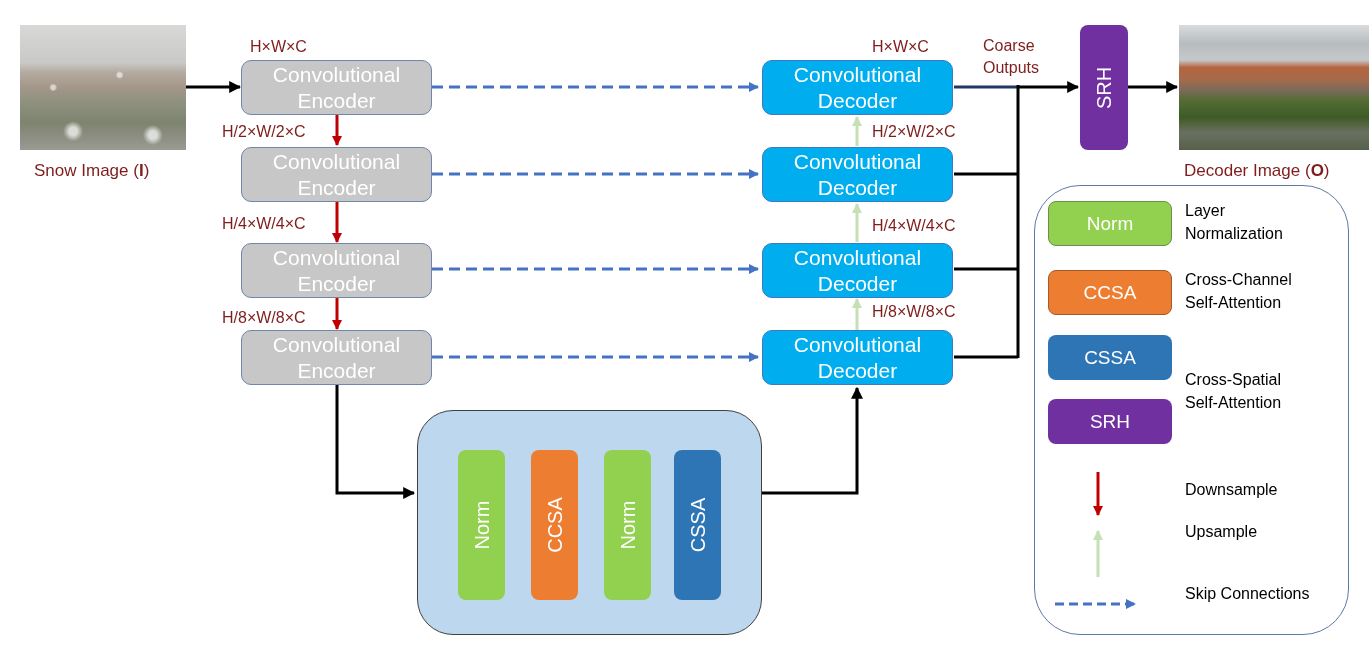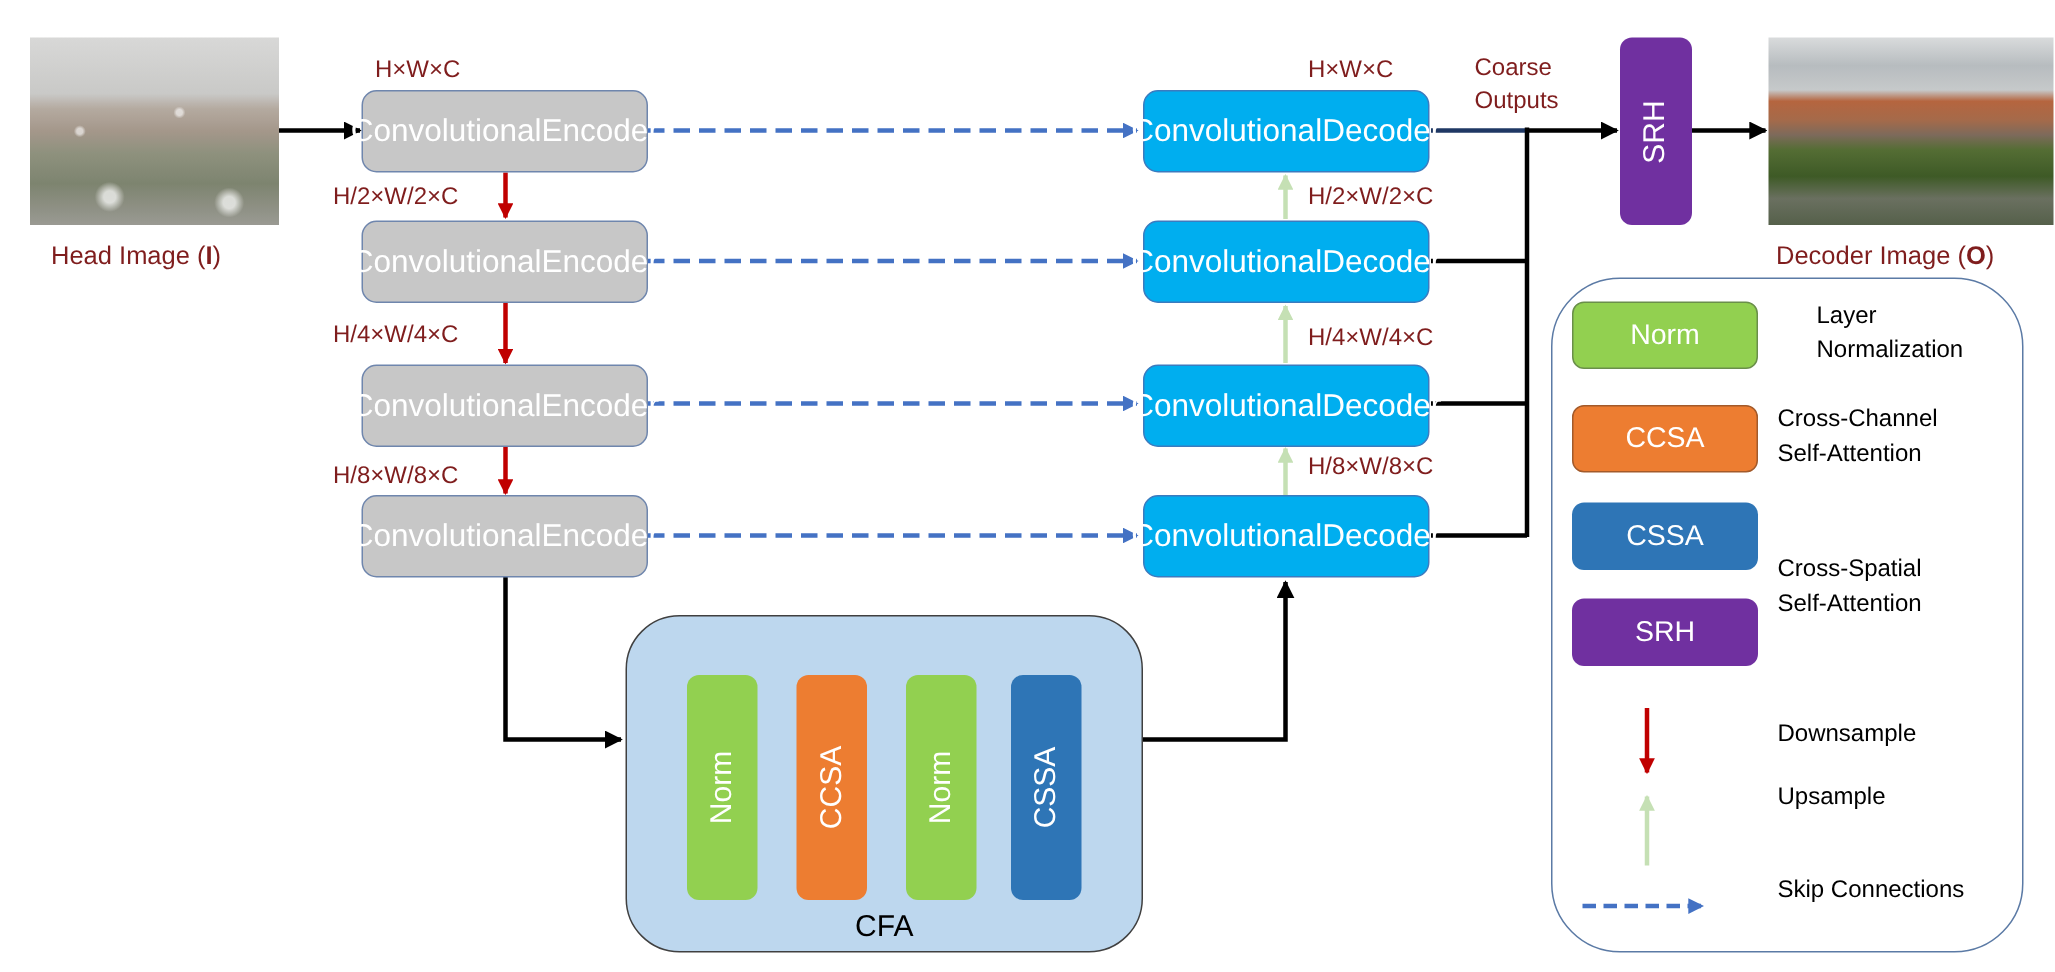--- a/index.html
+++ b/index.html
@@ -13,21 +13,21 @@
       radial-gradient(circle at 32% 85%, rgba(255,255,255,0.7) 0 4px, transparent 10px),
       radial-gradient(circle at 80% 88%, rgba(255,255,255,0.7) 0 4px, transparent 10px),
       radial-gradient(circle at 60% 40%, rgba(255,255,255,0.6) 0 2px, transparent 4px),
       radial-gradient(circle at 20% 50%, rgba(255,255,255,0.6) 0 2px, transparent 4px),
       linear-gradient(180deg, #d8d8d6 0%, #c9c9c6 30%, #b8a99b 38%, #a99684 50%, #8d9276 62%, #7c8568 78%, #9a9a90 100%);
     filter: saturate(0.7); }
   .clean-photo { left:1179px; top:25px; width:190px; height:125px;
     background:
       linear-gradient(180deg, #d9dbdc 0%, #b7bcbf 15%, #c6c9ca 28%, #b5653f 34%, #a56a4a 44%, #7d6a5b 52%, #546d34 60%, #3e5a26 74%, #6a7060 86%, #55604a 100%); }
   .block { position:absolute; box-sizing:border-box; border-radius:10px;
-    display:flex; align-items:center; justify-content:center;
+    display:flex; flex-direction:column; align-items:center; justify-content:center;
     font-size:21px; line-height:26px; color:#fff; text-align:center; }
   .enc { background:#c7c7c7; border:1.5px solid #6f86ad; width:191px; height:55px; }
   .dec { background:#00aeef; border:1.5px solid #3b7bbf; width:191px; height:55px; }
   .label { position:absolute; font-size:16px; color:#7f1d1d; white-space:nowrap; }
   .srh-main { position:absolute; left:1080px; top:25px; width:48px; height:125px;
     background:#7030a0; border-radius:8px; }
   .vtext { position:absolute; left:50%; top:50%; transform:translate(-50%,-50%) rotate(-90deg);
     color:#fff; font-size:20px; white-space:nowrap; }
   .cfa-box { position:absolute; left:417px; top:410px; width:345px; height:225px; box-sizing:border-box;
     background:#bdd7ee; border:1.5px solid #404040; border-radius:36px; }
@@ -84,21 +84,21 @@
   <line x1="1017" y1="87" x2="1078" y2="87" stroke="#000" stroke-width="3" marker-end="url(#ah-black)"></line>
 
   <line x1="1128" y1="87" x2="1177" y2="87" stroke="#000" stroke-width="3" marker-end="url(#ah-black)"></line>
 
   <line x1="505" y1="493" x2="527" y2="493" stroke="#000" stroke-width="2.5" marker-end="url(#ah-black)"></line>
   <line x1="577" y1="493" x2="601" y2="493" stroke="#000" stroke-width="2.5" marker-end="url(#ah-black)"></line>
   <line x1="651" y1="493" x2="671" y2="493" stroke="#000" stroke-width="2.5" marker-end="url(#ah-black)"></line>
 </svg>
 
 <div class="photo snow-photo"></div>
-<div class="label" style="left:34px; top:161px; font-size:17px;"><span>Head Image (</span><b>I</b><span>)</span></div>
+<div class="label" style="left:34px; top:161px; font-size:17px;"><span>Snow Image (</span><b>I</b><span>)</span></div>
 
 <div class="photo clean-photo"></div>
 <div class="label" style="left:1184px; top:161px; font-size:17px;"><span>Decoder Image (</span><b>O</b><span>)</span></div>
 
 <div class="label" style="left:250px; top:38px;">H×W×C</div>
 <div class="block enc" style="left:241px; top:60px;">
   <span>Convolutional</span>
   <span>Encoder</span>
 </div>
 <div class="label" style="left:222px; top:123px;">H/2×W/2×C</div>
@@ -153,28 +153,27 @@
   </div>
   <div class="cfa-block" style="left:113px; background:#ed7d31;">
     <span class="vtext">CCSA</span>
   </div>
   <div class="cfa-block" style="left:186px; background:#92d050;">
     <span class="vtext">Norm</span>
   </div>
   <div class="cfa-block" style="left:256px; background:#2e75b6;">
     <span class="vtext">CSSA</span>
   </div>
-  <div class="abs" style="left:0; width:100%; top:196px; text-align:center; font-size:20px;">CFA</div>
 </div>
 
 <div class="legend-box">
   <div class="leg-block" style="top:15px; background:#92d050; border:1px solid #6a8f4a;">
       <span>Norm</span>
     </div>
-  <div class="leg-text" style="top:13px;margin-left:26px;">
+  <div class="leg-text" style="top:13px;">
       <div>Layer</div>
       <div>Normalization</div>
     </div>
 
   <div class="leg-block" style="top:84px; background:#ed7d31; border:1px solid #a35a2a;">
       <span>CCSA</span>
     </div>
   <div class="leg-text" style="top:82px;">
       <div>Cross-Channel</div>
       <div>Self-Attention</div>

